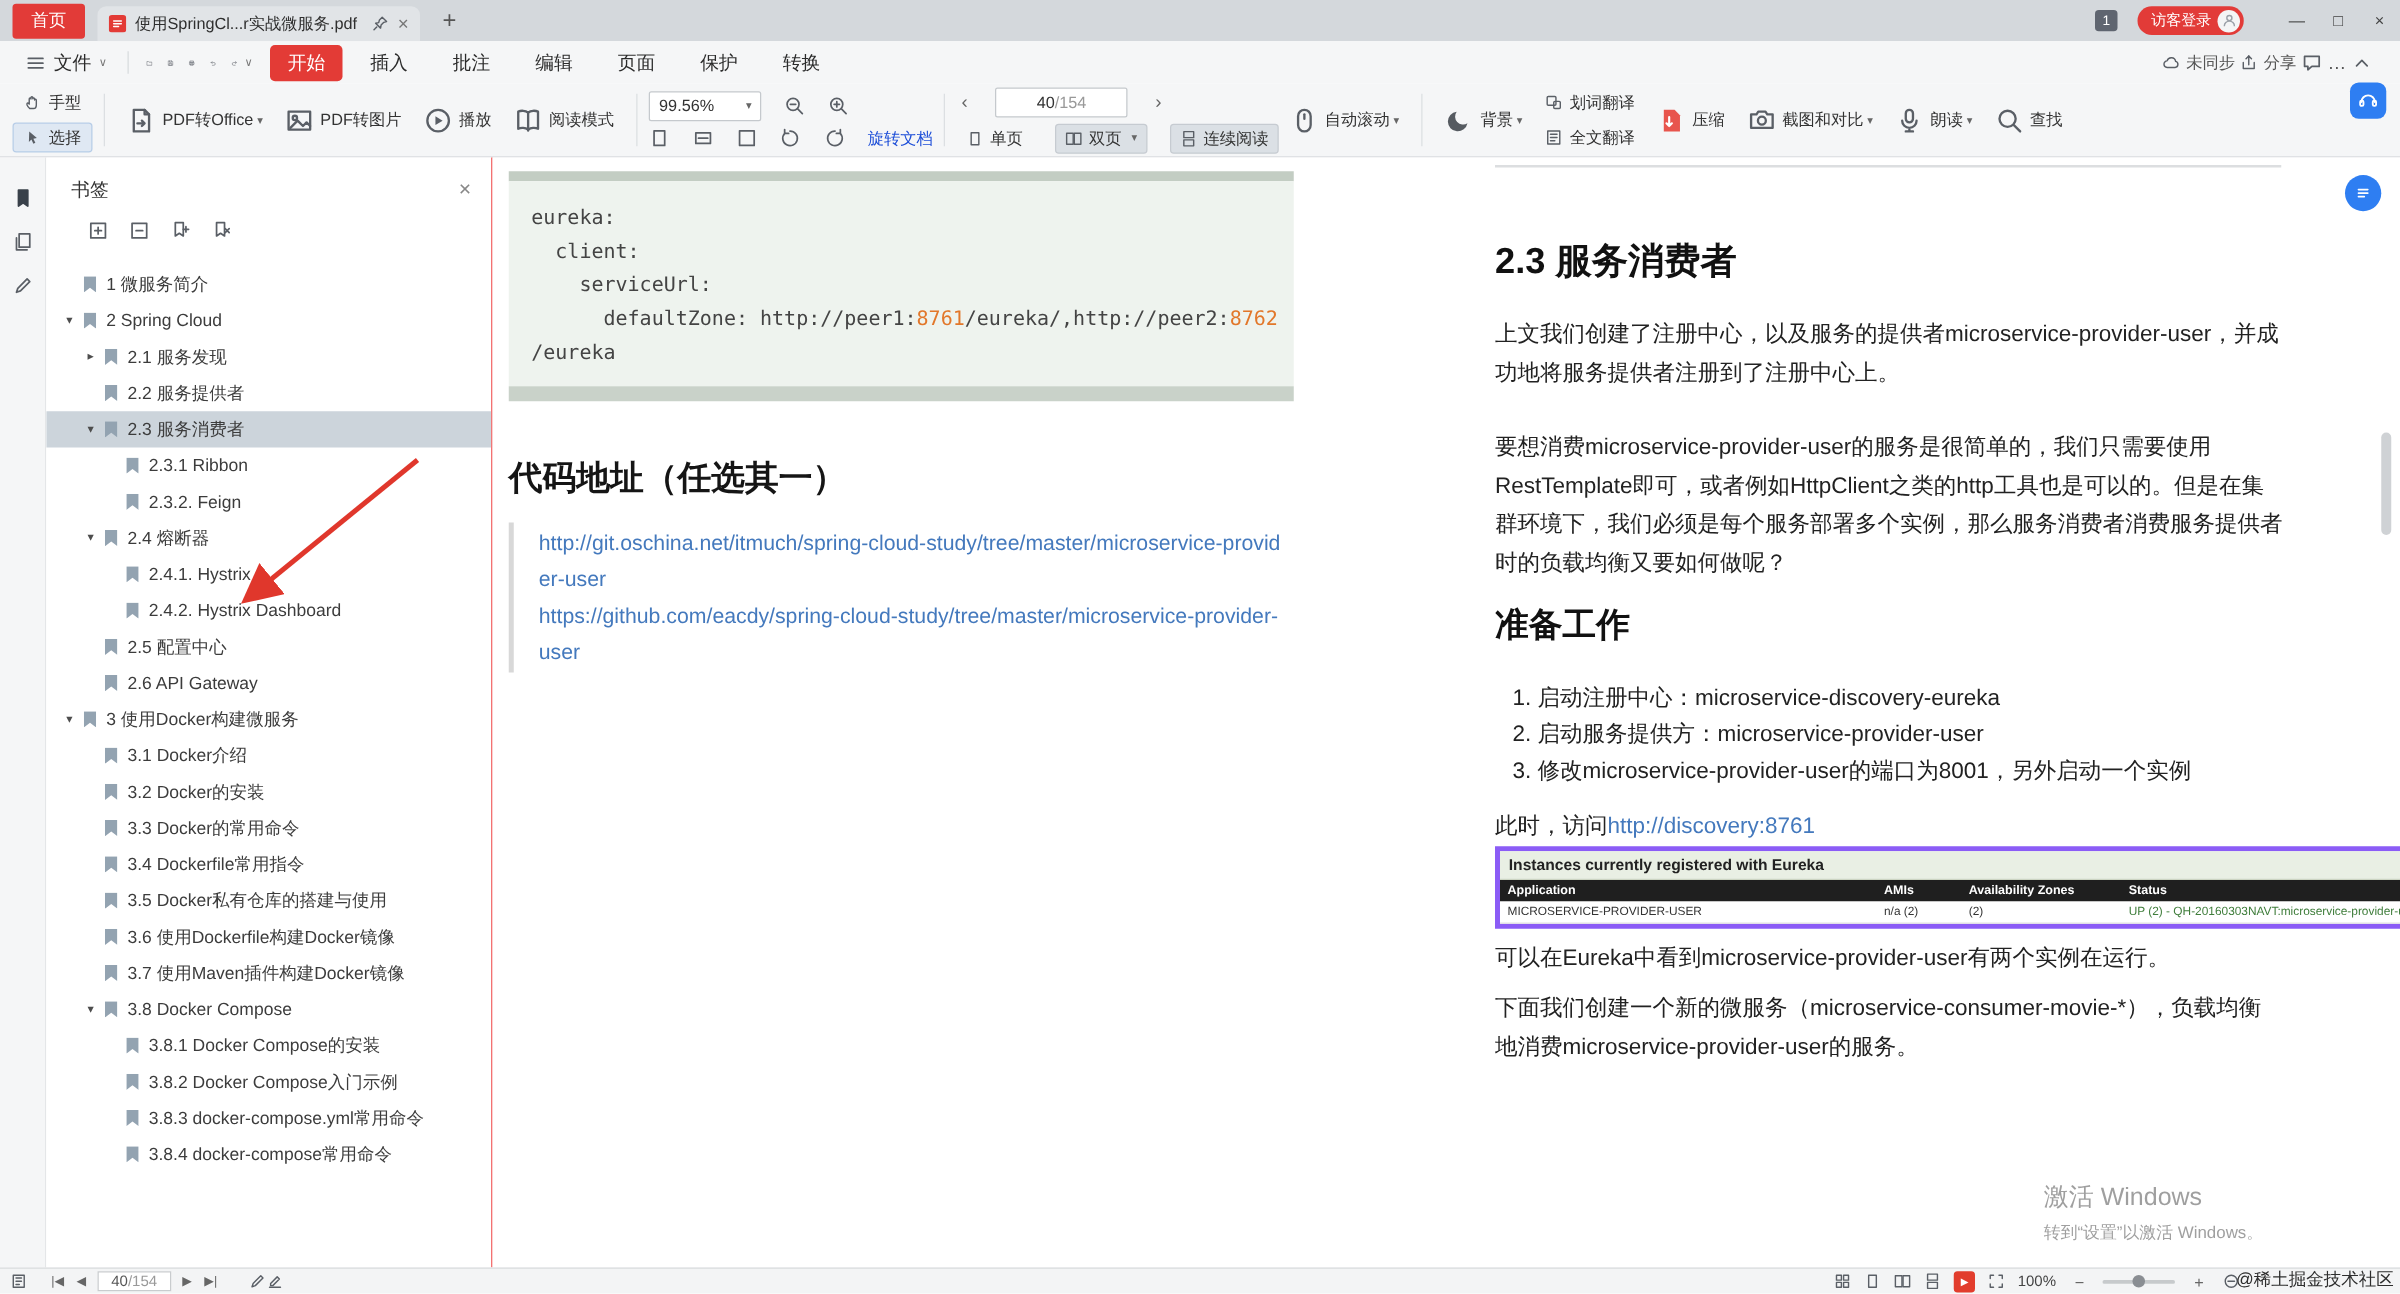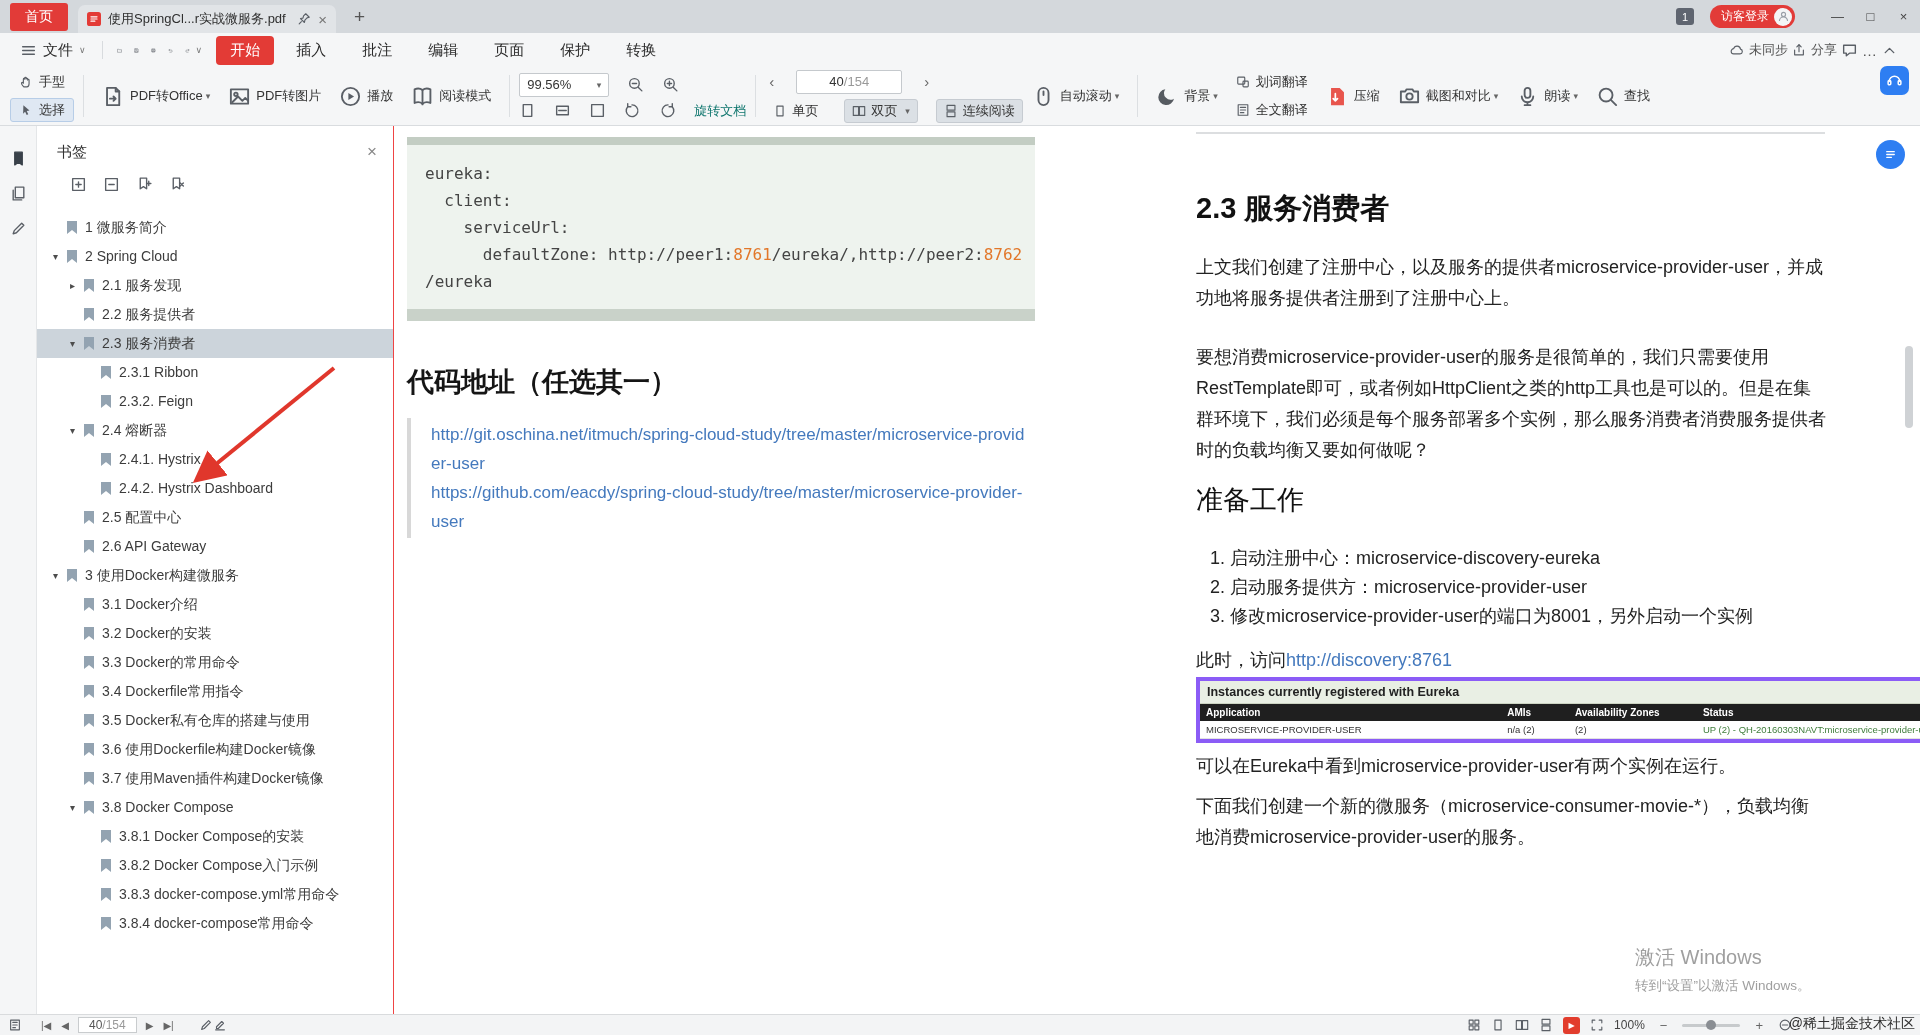--- a/index.html
+++ b/index.html
@@ -84,21 +84,21 @@
 .code-botbar{height:12px;background:#c9d2c9}
 #code-heading{position:absolute;left:0;top:238px;font-size:27px;font-weight:bold;color:#151515}
 #link-block{position:absolute;left:0;top:292px;width:620px;border-left:4px solid #d8d8d8;padding:2px 0 2px 20px}
 .plink{font-size:17px;line-height:29px;color:#4479bd;word-break:break-all;cursor:pointer}
 
 #rtopline{position:absolute;left:0;top:6px;width:629px;height:2px;background:#dcdee0}
 #sec-h1{position:absolute;left:0;top:63px;font-size:29px;font-weight:bold;color:#111}
 .para{position:absolute;left:0;width:630px;font-size:18px;line-height:31px;color:#222}
 #p1{top:126px}
 #p2{top:216px}
-#prep-h{position:absolute;left:0;top:356px;font-size:27px;font-weight:normal;color:#111}
+#prep-h{position:absolute;left:0;top:356px;font-size:27px;font-weight:bold;color:#111}
 #steps{position:absolute;left:8px;top:418px;width:614px;font-size:18px;color:#222;padding-left:26px}
 #steps li{line-height:29px}
 #visit{position:absolute;left:0;top:522px;font-size:18px;color:#222}
 #visit a{color:#4479bd;text-decoration:none;cursor:pointer}
 #eureka{position:absolute;left:0;top:551px;width:761px;border:4px solid #8b5cf6;background:#fff}
 #ek-title{background:#e9efe4;border-bottom:1px solid #ccd4c2;font-size:12.5px;font-weight:bold;color:#222;padding:4px 7px}
 .ek-row{display:flex;align-items:center}
 #ek-head{background:#1f1f1f;color:#fff;font-size:10px;font-weight:bold}
 #ek-head>div,#ek-data>div{padding:3px 6px;overflow:hidden;white-space:nowrap;text-overflow:ellipsis}
 #ek-data{font-size:9.5px;color:#333;border-bottom:1px solid #e2e2e2}
@@ -370,21 +370,21 @@
             <path d="M3.5 4.5a5.5 5.5 0 1 0 4-1.8"></path>
             <path d="M3.5 1.5v3h3"></path>
           </svg>
         </span>
       <span class="ic">
           <svg viewBox="0 0 16 16">
             <path d="M12.5 4.5a5.5 5.5 0 1 1-4-1.8"></path>
             <path d="M12.5 1.5v3h-3"></path>
           </svg>
         </span>
-      <span style="font-size:13px;color:#0f766e">旋转文档</span>
+      <span style="font-size:13px;color:#1d4ed8">旋转文档</span>
     </div>
   </div>
   <div class="vsep"></div>
 
   <div class="rgroup">
     <div class="rrow">
       <span class="navg">‹</span>
       <div class="page-box">
         <span class="cur">40</span>
         <span class="tot">/154</span>

